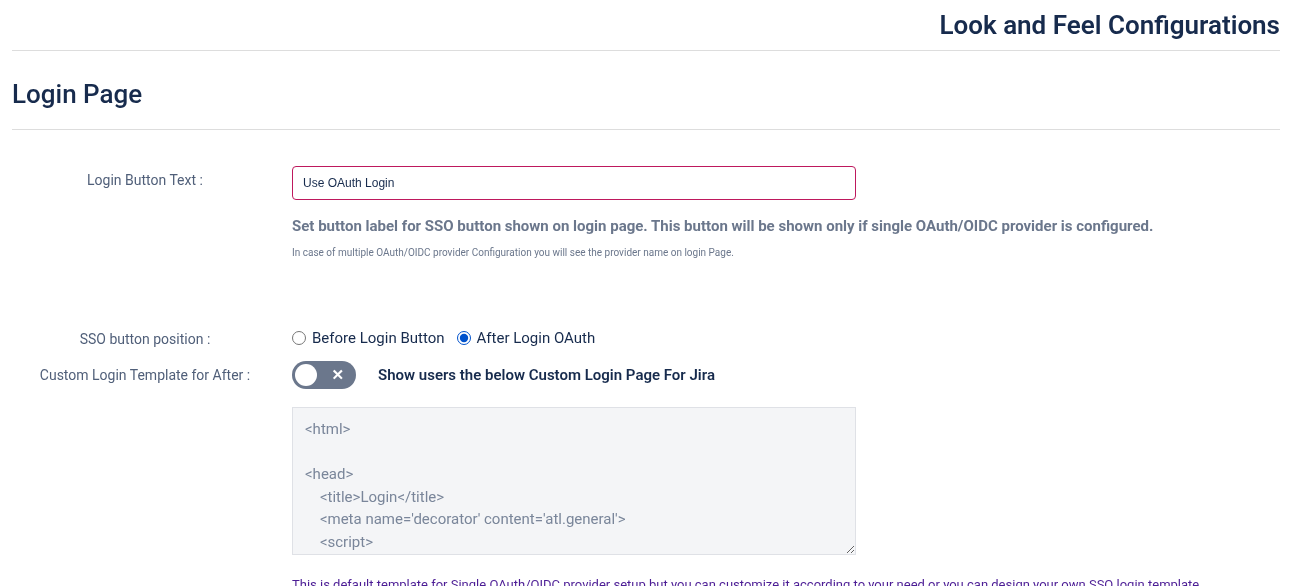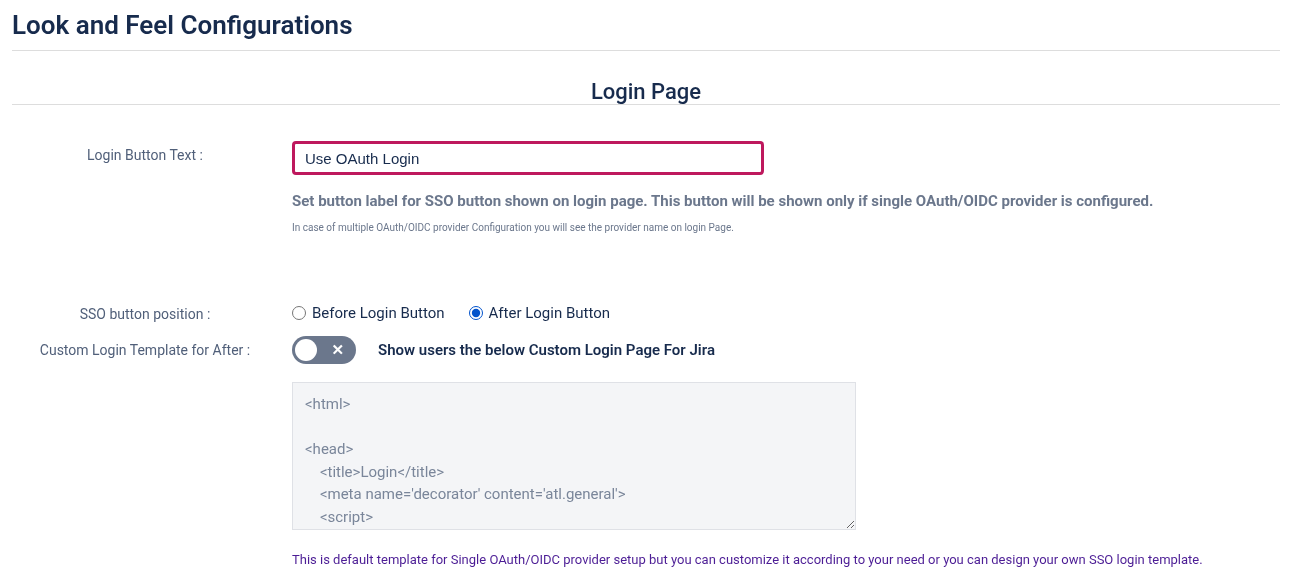--- a/index.html
+++ b/index.html
@@ -9,75 +9,75 @@
       color: #333;
       padding: 10px 12px;
     }
     .page-title {
       font-size: 26px;
       font-weight: 600;
       color: #172b4d;
       padding-bottom: 10px;
       border-bottom: 1px solid #ddd;
       margin-bottom: 28px;
+      text-align: right;
     }
     .section-title {
-      font-size: 22px;
+      font-size: 26px;
       font-weight: 500;
       color: #172b4d;
-      padding-bottom: 0;
+      padding-bottom: 20px;
       border-bottom: 1px solid #ddd;
       margin-bottom: 36px;
-      text-align: center;
     }
     .form-row {
       display: flex;
       align-items: flex-start;
       margin-bottom: 14px;
     }
     .label-col {
       width: 280px;
       text-align: center;
       padding-right: 14px;
       padding-top: 6px;
       font-size: 14px;
       color: #505f79;
       flex-shrink: 0;
     }
     .field-col {
       flex: 1;
     }
     .text-input {
-      width: 472px;
+      width: 564px;
       height: 34px;
       padding: 6px 10px;
-      border: 3px solid #be185d;
+      border: 1px solid #be185d;
       border-radius: 4px;
-      font-size: 15px;
+      font-size: 12px;
       color: #172b4d;
     }
     .help-text {
       font-size: 15px;
       color: #6b778c;
       margin-top: 14px;
       line-height: 1.65;
       max-width: 900px;
       font-weight: bold;
     }
     .help-text2 {
       font-size: 10px;
       color: #6b778c;
       margin-top: 6px;
       line-height: 1.65;
       max-width: 900px;
     }
     .radio-row {
       display: flex;
       align-items: center;
-      gap: 20px;
+      gap: 8px;
       padding-top: 4px;
     }
     .radio-item {
       display: inline-flex;
       align-items: center;
       font-size: 15px;
       color: #172b4d;
       margin-right: 4px;
     }
     .radio-item input { margin-right: 6px; }
@@ -166,21 +166,21 @@
 <div class="form-row">
   <div class="label-col">SSO button position :</div>
   <div class="field-col">
     <div class="radio-row">
       <label class="radio-item">
         <input type="radio" name="ssopos" style="">
         <span>Before Login Button</span>
       </label>
       <label class="radio-item">
         <input type="radio" name="ssopos" checked="" style="">
-        <span>After Login Button</span>
+        <span>After Login OAuth</span>
       </label>
     </div>
   </div>
 </div>
 
 <div class="form-row">
   <div class="label-col">Custom Login Template for After :</div>
   <div class="field-col">
     <div class="toggle-row">
       <div class="toggle">

